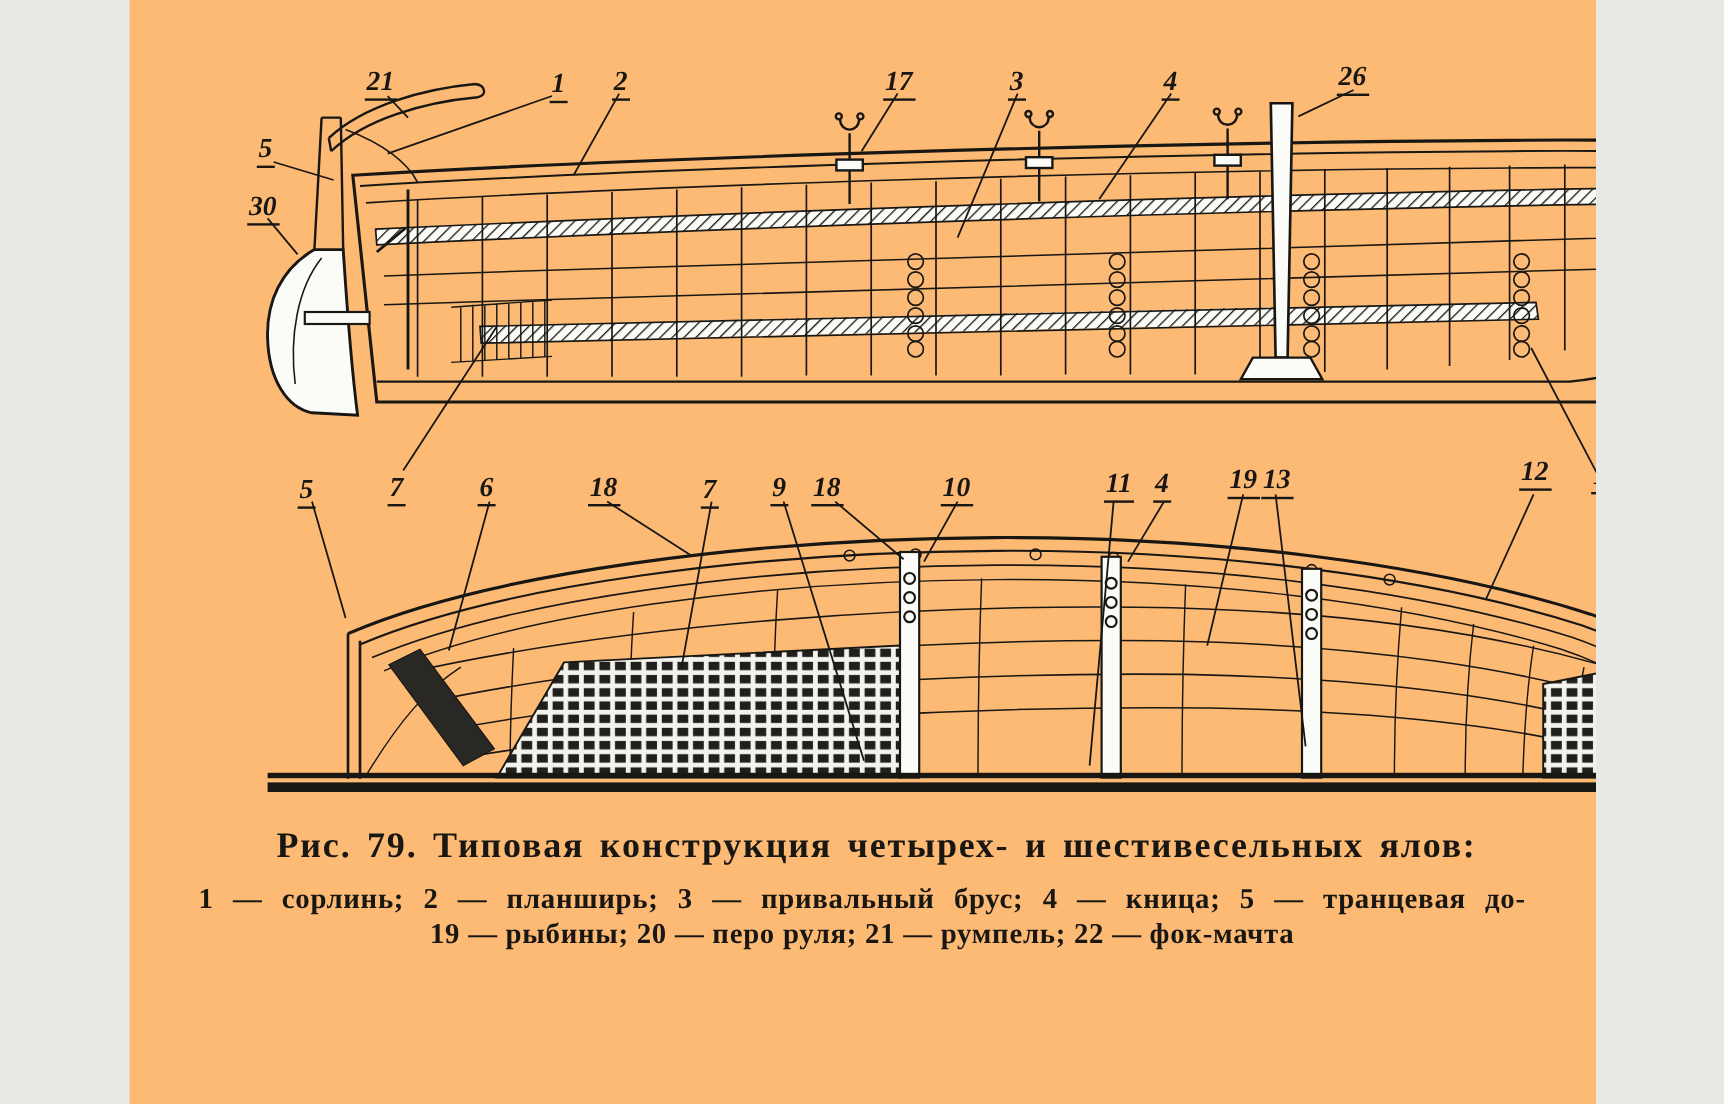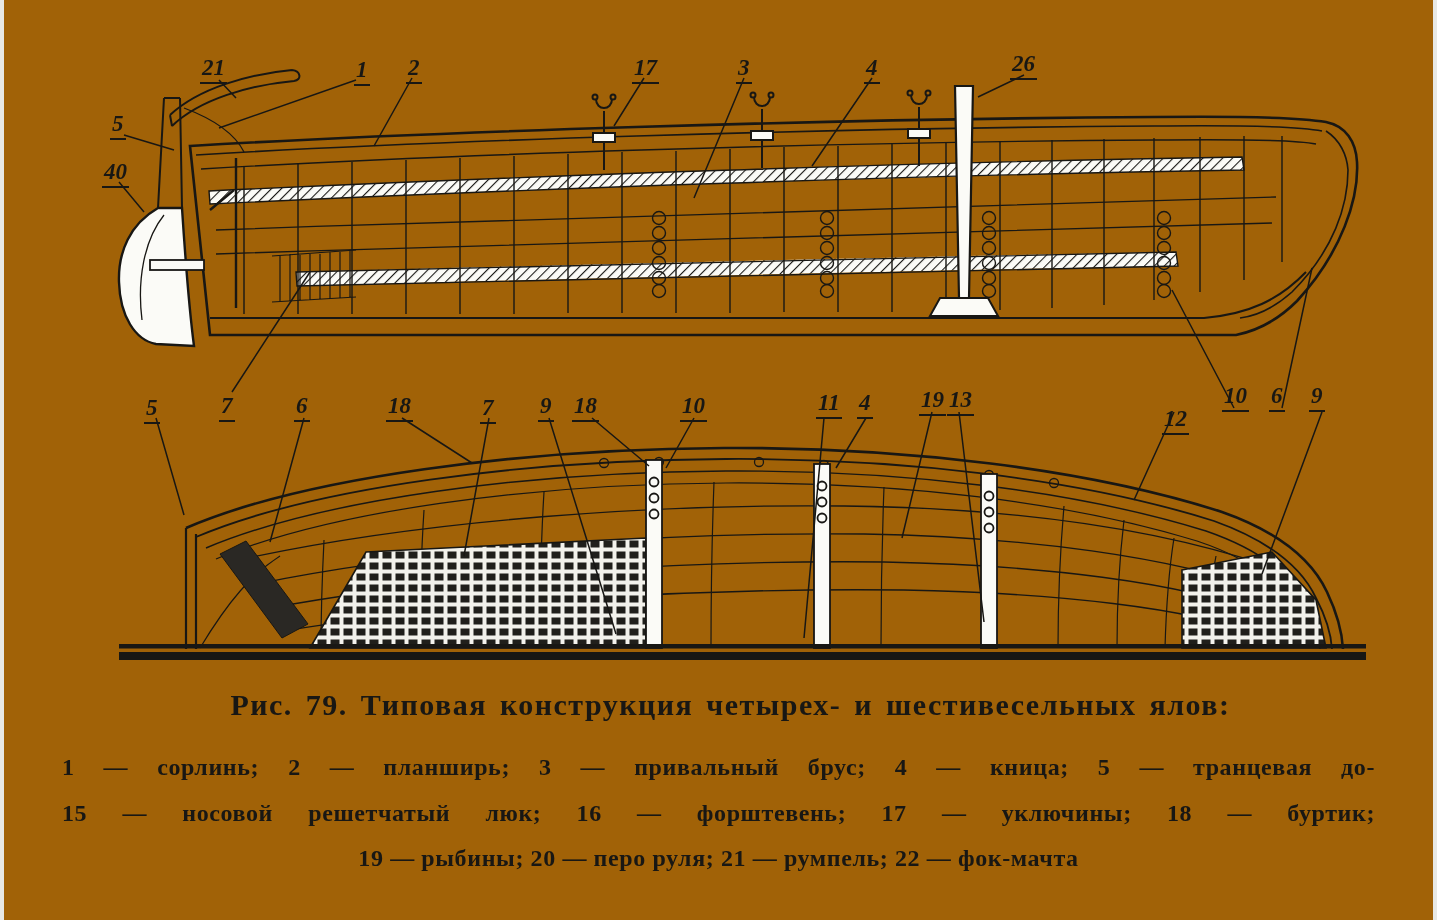--- a/index.html
+++ b/index.html
@@ -1,35 +1,35 @@
 <!DOCTYPE html>
 <html><head>
 <meta charset="utf-8">
 <style>
   html,body{margin:0;padding:0;background:#e8e8e4;}
   .page{
-    position:relative;width:1429px;height:920px;margin:0 auto;
-    background:#a16207;color:#181714;overflow:hidden;
+    position:relative;width:1222px;height:920px;margin:0 auto;
+    background:#fdba74;color:#181714;overflow:hidden;
     font-family:"Liberation Serif", serif;
   }
   .drawing-svg{position:absolute;top:0;left:0;}
   .callout{
     position:absolute;font-style:italic;font-weight:bold;font-size:23px;
     line-height:1;color:#181714;border-bottom:2px solid #181714;
     padding:0 2px 3px;
   }
   .caption{
     position:absolute;top:688px;left:0;width:100%;text-align:center;
     font-size:30px;font-weight:bold;letter-spacing:1.5px;word-spacing:4px;padding-left:12px;
   }
   .legend{
     position:absolute;top:736px;left:58px;right:58px;
     font-size:24px;font-weight:bold;line-height:28.5px;letter-spacing:0.6px;
   }
-  .legend-line{text-align:justify;text-align-last:justify;margin-top:17px;}
+  .legend-line{text-align:justify;text-align-last:justify;}
   .legend-line.last{text-align:left;text-align-last:center;}
 </style>
 </head>
 <body>
 
 <div class="page">
 
   <svg class="drawing-svg" width="1437" height="685" viewBox="0 0 1437 685">
     <defs>
       <pattern id="hatch" width="7" height="7" patternUnits="userSpaceOnUse" patternTransform="rotate(45)">
@@ -216,40 +216,39 @@
   </svg>
 
   <span class="callout" style="left:196px;top:56px">21</span>
   <span class="callout" style="left:350px;top:58px">1</span>
   <span class="callout" style="left:402px;top:56px">2</span>
   <span class="callout" style="left:628px;top:56px">17</span>
   <span class="callout" style="left:732px;top:56px">3</span>
   <span class="callout" style="left:860px;top:56px">4</span>
   <span class="callout" style="left:1006px;top:52px">26</span>
   <span class="callout" style="left:106px;top:112px">5</span>
-  <span class="callout" style="left:98px;top:160px">40</span>
+  <span class="callout" style="left:98px;top:160px">30</span>
 
   <span class="callout" style="left:140px;top:396px">5</span>
   <span class="callout" style="left:215px;top:394px">7</span>
   <span class="callout" style="left:290px;top:394px">6</span>
   <span class="callout" style="left:382px;top:394px">18</span>
   <span class="callout" style="left:476px;top:396px">7</span>
   <span class="callout" style="left:534px;top:394px">9</span>
   <span class="callout" style="left:568px;top:394px">18</span>
   <span class="callout" style="left:676px;top:394px">10</span>
   <span class="callout" style="left:812px;top:391px">11</span>
   <span class="callout" style="left:853px;top:391px">4</span>
   <span class="callout" style="left:915px;top:388px">19</span>
   <span class="callout" style="left:943px;top:388px">13</span>
-  <span class="callout" style="left:1158px;top:407px">12</span>
+  <span class="callout" style="left:1158px;top:381px">12</span>
   <span class="callout" style="left:1218px;top:384px">10</span>
   <span class="callout" style="left:1265px;top:384px">6</span>
   <span class="callout" style="left:1305px;top:384px">9</span>
 
   <div class="caption">Рис. 79. Типовая конструкция четырех- и шестивесельных ялов:</div>
 
   <div class="legend">
     <div class="legend-line">1 — сорлинь; 2 — планширь; 3 — привальный брус; 4 — кница; 5 — транцевая до-</div>
-    <div class="legend-line">15 — носовой решетчатый люк; 16 — форштевень; 17 — уключины; 18 — буртик;</div>
     <div class="legend-line last">19 — рыбины; 20 — перо руля; 21 — румпель; 22 — фок-мачта</div>
   </div>
 
 </div>
 
 </body></html>

